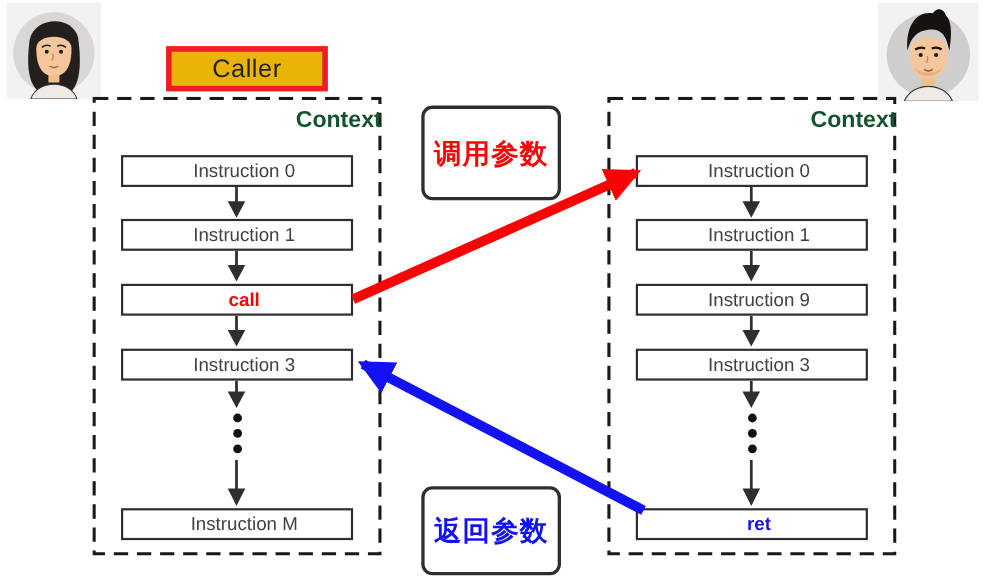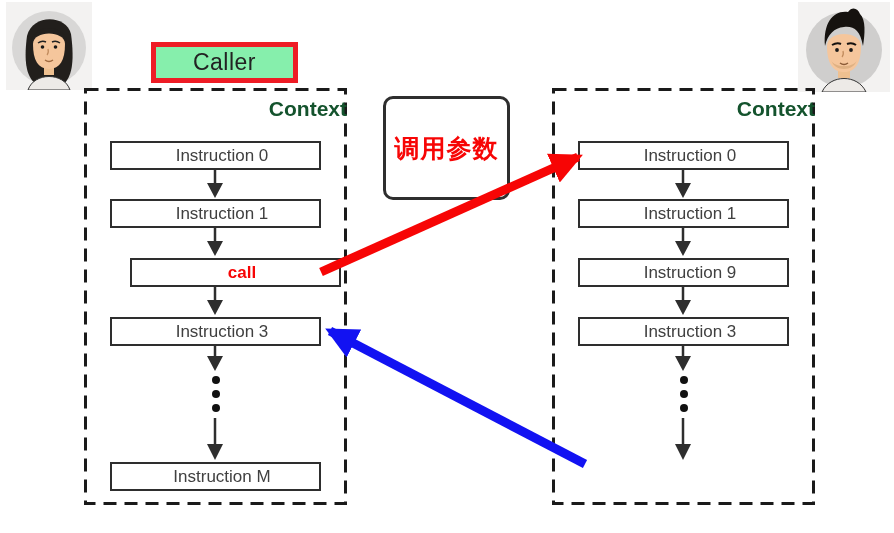--- a/index.html
+++ b/index.html
@@ -2,37 +2,37 @@
 <html><head>
 <meta charset="utf-8">
 <style>
   html,body{margin:0;padding:0;background:#fff;}
   .canvas{
     position:relative;width:894px;height:533px;background:#ffffff;overflow:hidden;
     font-family:"Liberation Sans","DejaVu Sans",sans-serif;color:#1a1a1a;
   }
   .avatar{position:absolute;overflow:hidden;}
   .role-label{
-    position:absolute;box-sizing:border-box;border:5px solid #ee1c25;background:#86efac;
+    position:absolute;box-sizing:border-box;border:5px solid #ee1c25;background:#eab308;
     display:flex;align-items:center;justify-content:center;
     font-size:23px;color:#222;letter-spacing:0.5px;
   }
   .context{position:absolute;box-sizing:border-box;}
   .dash-rect{position:absolute;left:0;top:0;}
   .context-title{
     position:absolute;left:0;top:9px;width:100%;text-align:right;
     font-size:21px;font-weight:bold;color:#14532d;
   }
   .ibox{
     position:absolute;left:26px;width:211px;height:29px;box-sizing:border-box;
     border:2px solid #2e2e2e;background:#fff;
     display:flex;align-items:center;justify-content:center;
     font-size:17px;color:#404040;padding-left:13px;
   }
-  .ibox.accent{font-weight:bold;margin-left:20px;}
+  .ibox.accent{font-weight:bold;}
   .connector,.dots{position:absolute;}
   .flow-label{
     position:absolute;box-sizing:border-box;border:3px solid #2e2e2e;border-radius:10px;
     background:#fff;display:flex;align-items:center;justify-content:center;
     font-size:25px;font-weight:bold;letter-spacing:1px;
   }
   .overlay{position:absolute;left:0;top:0;pointer-events:none;}
 </style>
 </head>
 <body>
@@ -145,24 +145,28 @@
     </svg>
     <svg class="dots" style="left:126px;top:287px;" width="12" height="40" viewBox="0 0 12 40">
       <circle cx="6" cy="5" r="4" fill="#111"></circle>
         <circle cx="6" cy="19" r="4" fill="#111"></circle>
         <circle cx="6" cy="33" r="4" fill="#111"></circle>
     </svg>
     <svg class="connector" style="left:120px;top:330px;" width="22" height="43" viewBox="0 0 22 43">
       <line x1="11" y1="0" x2="11" y2="28" stroke="#2e2e2e" stroke-width="2.5"></line>
         <polygon points="3,26 19,26 11,42" fill="#2e2e2e"></polygon>
     </svg>
+    <div class="ibox accent" style="top: 374px; color: rgb(18, 18, 242);">ret</div>
   </div>
 
-  <div class="flow-label" style="left:383px;top:96px;width:127px;height:104px;">
+  <div class="flow-label" style="left:383px;top:96px;width:127px;height:86px;">
     <span style="color: rgb(247, 5, 5);">调用参数</span>
+  </div>
+  <div class="flow-label" style="left:383px;top:442px;width:127px;height:81px;">
+    <span style="color: rgb(18, 18, 242);">返回参数</span>
   </div>
 
   <svg class="overlay" width="894" height="533" viewBox="0 0 894 533">
     <defs>
       <marker id="headRed" markerWidth="4" markerHeight="4" refX="3" refY="1.75" orient="auto" markerUnits="strokeWidth">
         <path d="M0,0 L3.6,1.75 L0,3.5 Z" fill="#f70505"></path>
       </marker>
       <marker id="headBlue" markerWidth="4" markerHeight="4" refX="3" refY="1.75" orient="auto" markerUnits="strokeWidth">
         <path d="M0,0 L3.6,1.75 L0,3.5 Z" fill="#1212f2"></path>
       </marker>

